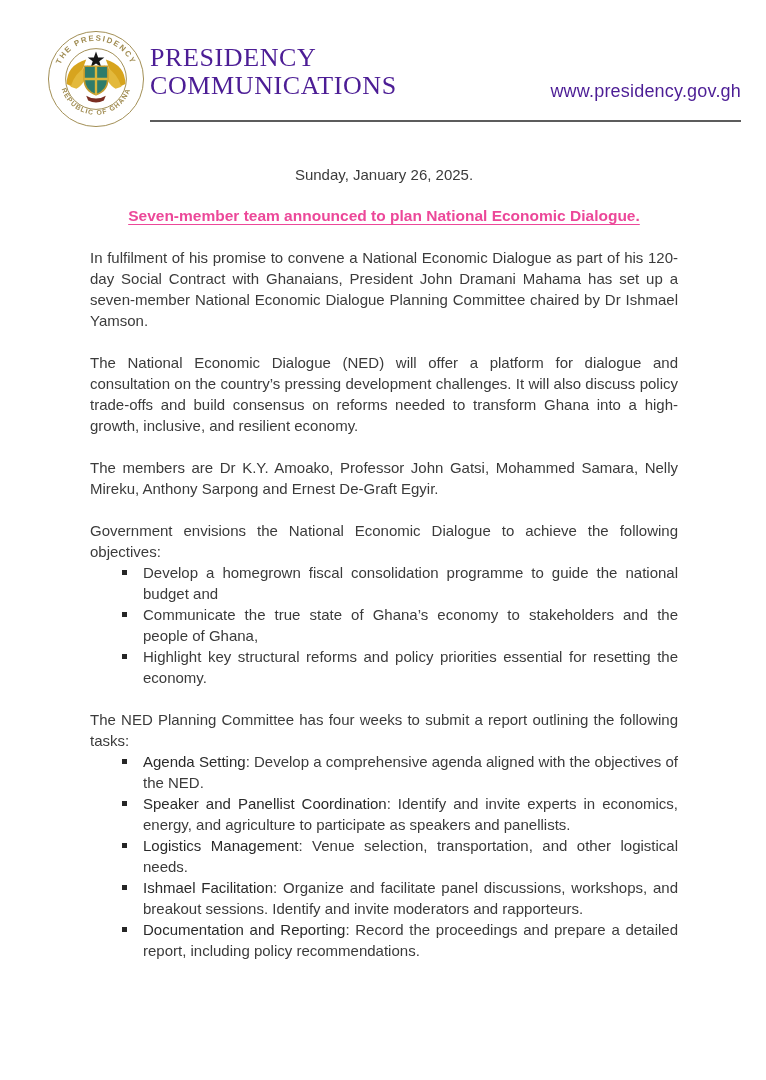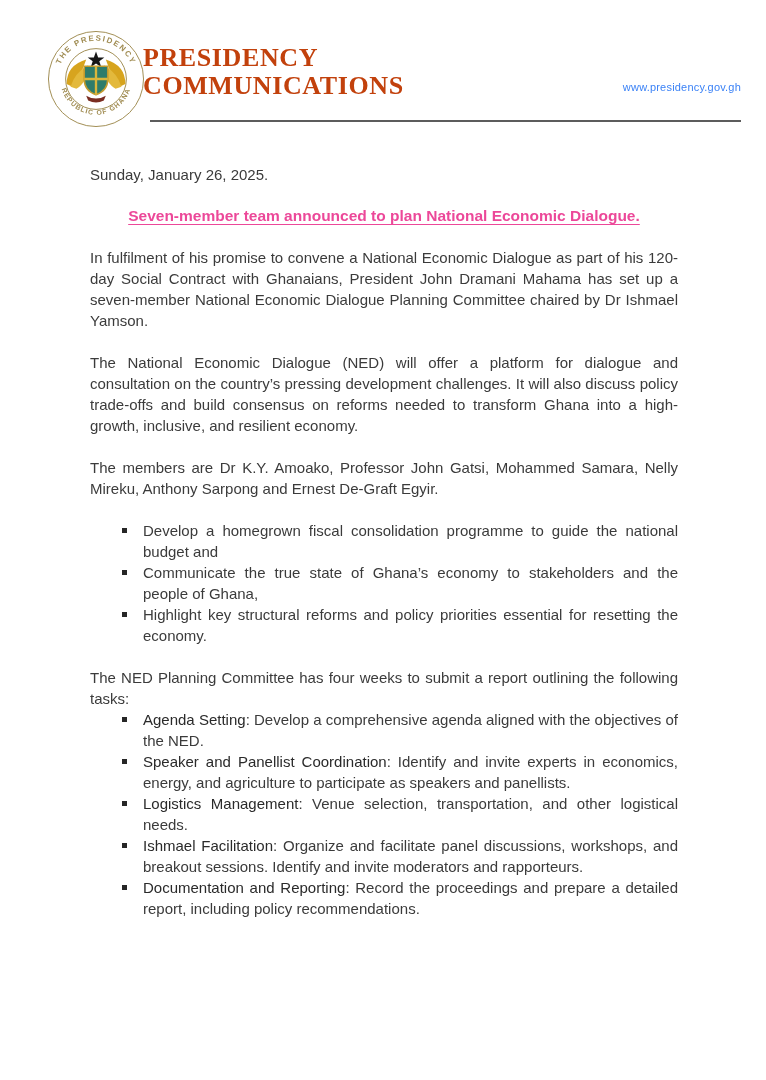--- a/index.html
+++ b/index.html
@@ -7,39 +7,39 @@
     position:relative;
     width:766px;height:1080px;
     margin:0 auto;
     background:#ffffff;
     font-family:"Liberation Sans",sans-serif;
     overflow:hidden;
   }
   
   .seal{position:absolute;left:47px;top:30px;width:98px;height:98px;}
   .org-block{
-    position:absolute;left:143px;top:44px;
+    position:absolute;left:150px;top:44px;
     font-family:"Liberation Serif",serif;
-    font-weight:700;color:#c2410c;
+    font-weight:400;color:#4c1d95;
     font-size:26px;line-height:28px;letter-spacing:0.6px;
   }
   .website{
     position:absolute;top:81px;right:25px;
-    font-size:11px;color:#3b82f6;letter-spacing:0.2px;
+    font-size:18px;color:#4c1d95;letter-spacing:0.2px;
   }
   .header-line{
     position:absolute;left:150px;top:120px;width:591px;height:2px;
     background:#5c5c5c;
   }
   
   .content{
     position:absolute;left:90px;top:164px;width:588px;
     color:#3b3b3b;font-size:15px;line-height:21px;
   }
-  .date-line{text-align:left;margin:0 0 20px 0;}
+  .date-line{text-align:center;margin:0 0 20px 0;}
   .doc-title{
     text-align:center;font-weight:700;color:#ec4899;
     text-decoration:underline;text-underline-offset:3px;
     margin:0 0 21px 0;font-size:15.5px;
   }
   p.body-par{text-align:justify;margin:10px 0 21px 0;}
   p.body-par.tight{margin-bottom:0;}
   ul.sq-list{list-style:none;margin:0 0 21px 0;padding:0;}
   ul.sq-list li{
     position:relative;margin-left:30px;padding-left:23px;
@@ -101,20 +101,21 @@
     <p class="date-line">Sunday, January 26, 2025.</p>
 
     <p class="doc-title">Seven-member team announced to plan National Economic Dialogue.</p>
 
     <p class="body-par">In fulfilment of his promise to convene a National Economic Dialogue as part of his 120-day Social Contract with Ghanaians, President John Dramani Mahama has set up a seven-member National Economic Dialogue Planning Committee chaired by Dr Ishmael Yamson.</p>
 
     <p class="body-par">The National Economic Dialogue (NED) will offer a platform for dialogue and consultation on the country’s pressing development challenges. It will also discuss policy trade-offs and build consensus on reforms needed to transform Ghana into a high-growth, inclusive, and resilient economy.</p>
 
     <p class="body-par">The members are Dr K.Y. Amoako, Professor John Gatsi, Mohammed Samara, Nelly Mireku, Anthony Sarpong and Ernest De-Graft Egyir.</p>
 
+    <p class="body-par tight">Government envisions the National Economic Dialogue to achieve the following objectives:</p>
 
     <ul class="sq-list">
       <li>
         <span class="sq"></span>
         <span>Develop a homegrown fiscal consolidation programme to guide the national budget and</span>
       </li>
       <li>
         <span class="sq"></span>
         <span>Communicate the true state of Ghana’s economy to stakeholders and the people of Ghana,</span>
       </li>

